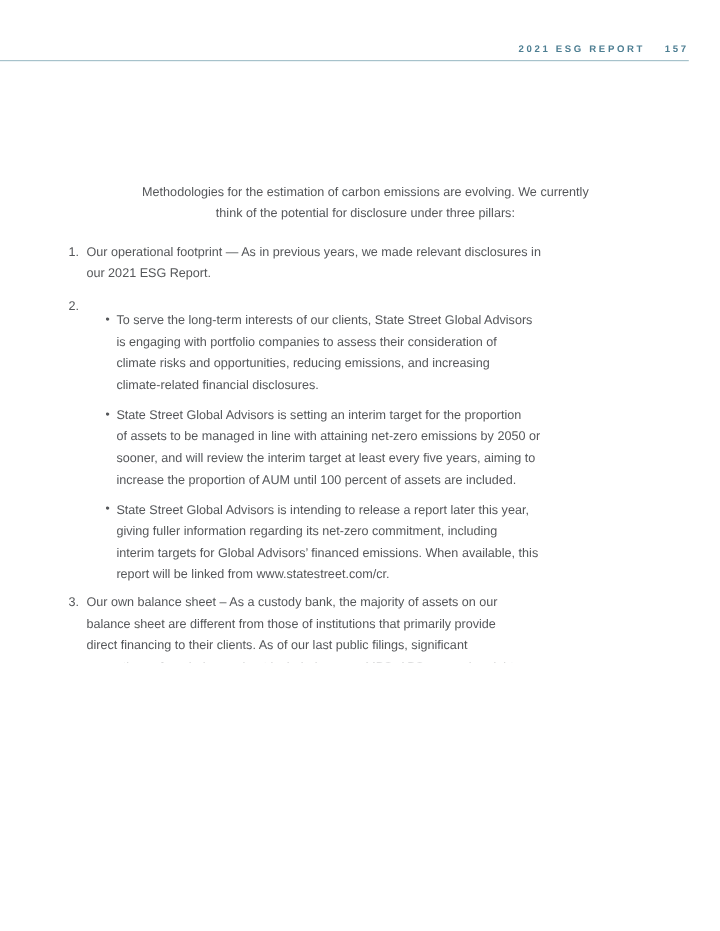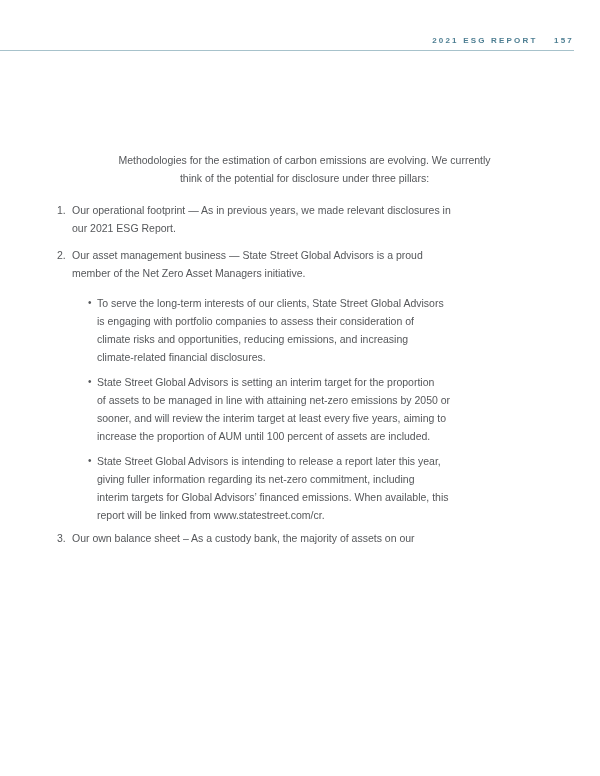--- a/index.html
+++ b/index.html
@@ -88,22 +88,20 @@
         <span class="item-number">1.</span>
         <div class="item-body">
           <p class="item-text">Our operational footprint — As in previous years, we made relevant disclosures in
 our 2021 ESG Report.</p>
         </div>
       </li>
 
       <li class="item">
         <span class="item-number">2.</span>
         <div class="item-body">
-          <p class="item-text">Our asset management business — State Street Global Advisors is a proud
-member of the Net Zero Asset Managers initiative.</p>
           <ul class="bullets">
             <li class="bullet">
               <span class="bullet-marker">•</span>
               <p class="bullet-text">To serve the long-term interests of our clients, State Street Global Advisors
 is engaging with portfolio companies to assess their consideration of
 climate risks and opportunities, reducing emissions, and increasing
 climate-related financial disclosures.</p>
             </li>
             <li class="bullet">
               <span class="bullet-marker">•</span>

